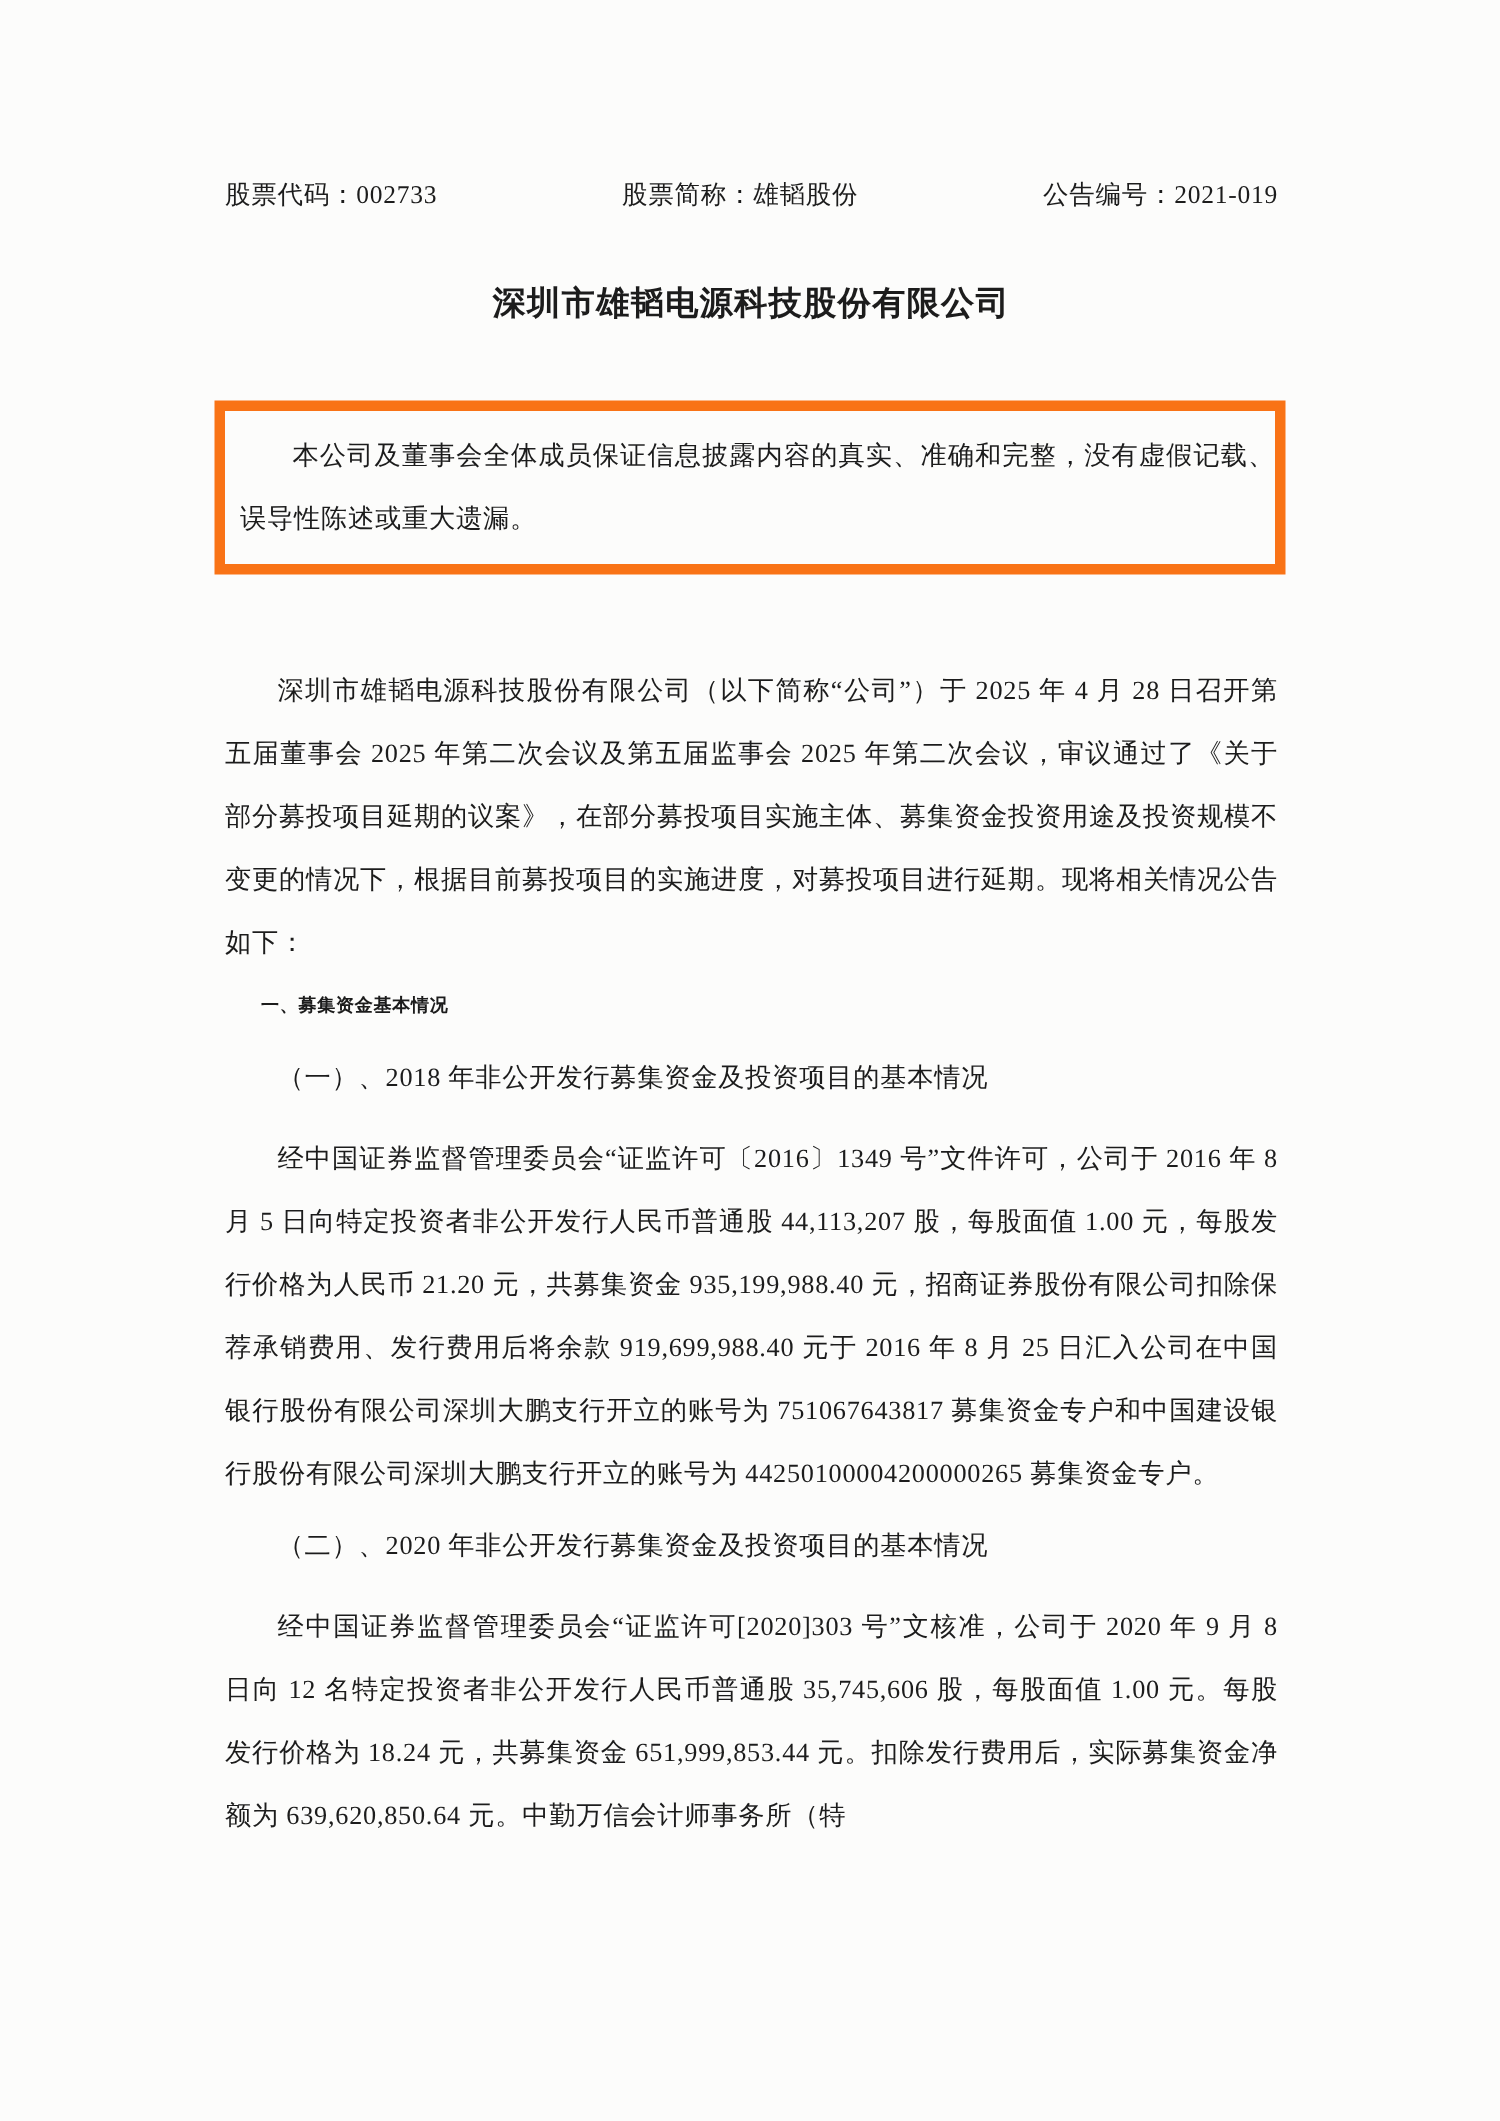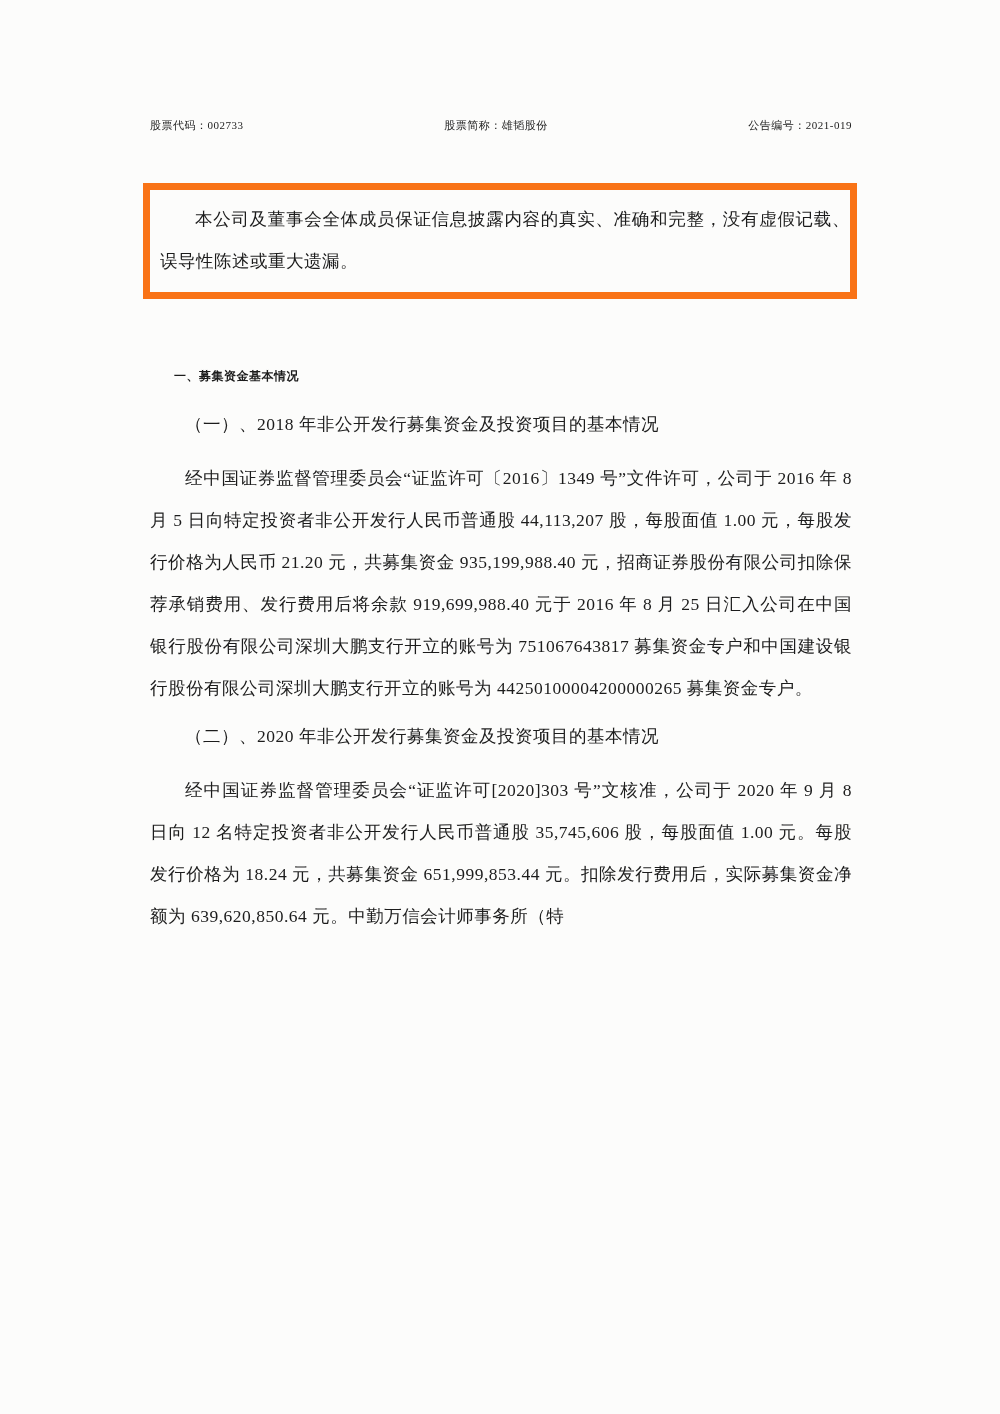--- a/index.html
+++ b/index.html
@@ -16,21 +16,21 @@
     box-sizing: border-box;
     padding: 118px 148px 40px 150px;
     font-family: "Liberation Serif", "DejaVu Serif", serif;
     color: #1c1c1c;
     overflow: hidden;
   }
   .doc-header {
     display: flex;
     justify-content: space-between;
     align-items: baseline;
-    font-size: 11px;
+    font-size: 17px;
     letter-spacing: 0.5px;
     white-space: nowrap;
   }
   .title-company {
     margin-top: 46px;
     text-align: center;
     font-size: 22px;
     font-weight: bold;
     letter-spacing: 1px;
     font-family: "Liberation Sans", "DejaVu Sans", sans-serif;
@@ -95,28 +95,30 @@
 <body>
 
 <div class="page">
 
   <div class="doc-header">
     <span>股票代码：002733</span>
     <span>股票简称：雄韬股份</span>
     <span>公告编号：2021-019</span>
   </div>
 
+  <div class="title-company">深圳市雄韬电源科技股份有限公司</div>
 
 
   <div class="disclaimer-box">
     <p>本公司及董事会全体成员保证信息披露内容的真实、准确和完整，没有虚假记载、误导性陈述或重大遗漏。</p>
   </div>
 
   <div class="doc-body">
 
+    <p class="para">深圳市雄韬电源科技股份有限公司（以下简称“公司”）于 2025 年 4 月 28 日召开第五届董事会 2025 年第二次会议及第五届监事会 2025 年第二次会议，审议通过了《关于部分募投项目延期的议案》，在部分募投项目实施主体、募集资金投资用途及投资规模不变更的情况下，根据目前募投项目的实施进度，对募投项目进行延期。现将相关情况公告如下：</p>
 
     <p class="section-heading">一、募集资金基本情况</p>
 
     <p class="subsection-heading">（一）、2018 年非公开发行募集资金及投资项目的基本情况</p>
 
     <p class="para spaced">经中国证券监督管理委员会“证监许可〔2016〕1349 号”文件许可，公司于 2016 年 8 月 5 日向特定投资者非公开发行人民币普通股 44,113,207 股，每股面值 1.00 元，每股发行价格为人民币 21.20 元，共募集资金 935,199,988.40 元，招商证券股份有限公司扣除保荐承销费用、发行费用后将余款 919,699,988.40 元于 2016 年 8 月 25 日汇入公司在中国银行股份有限公司深圳大鹏支行开立的账号为 751067643817 募集资金专户和中国建设银行股份有限公司深圳大鹏支行开立的账号为 44250100004200000265 募集资金专户。</p>
 
     <p class="subsection-heading">（二）、2020 年非公开发行募集资金及投资项目的基本情况</p>
 
     <p class="para spaced">经中国证券监督管理委员会“证监许可[2020]303 号”文核准，公司于 2020 年 9 月 8 日向 12 名特定投资者非公开发行人民币普通股 35,745,606 股，每股面值 1.00 元。每股发行价格为 18.24 元，共募集资金 651,999,853.44 元。扣除发行费用后，实际募集资金净额为 639,620,850.64 元。中勤万信会计师事务所（特</p>

